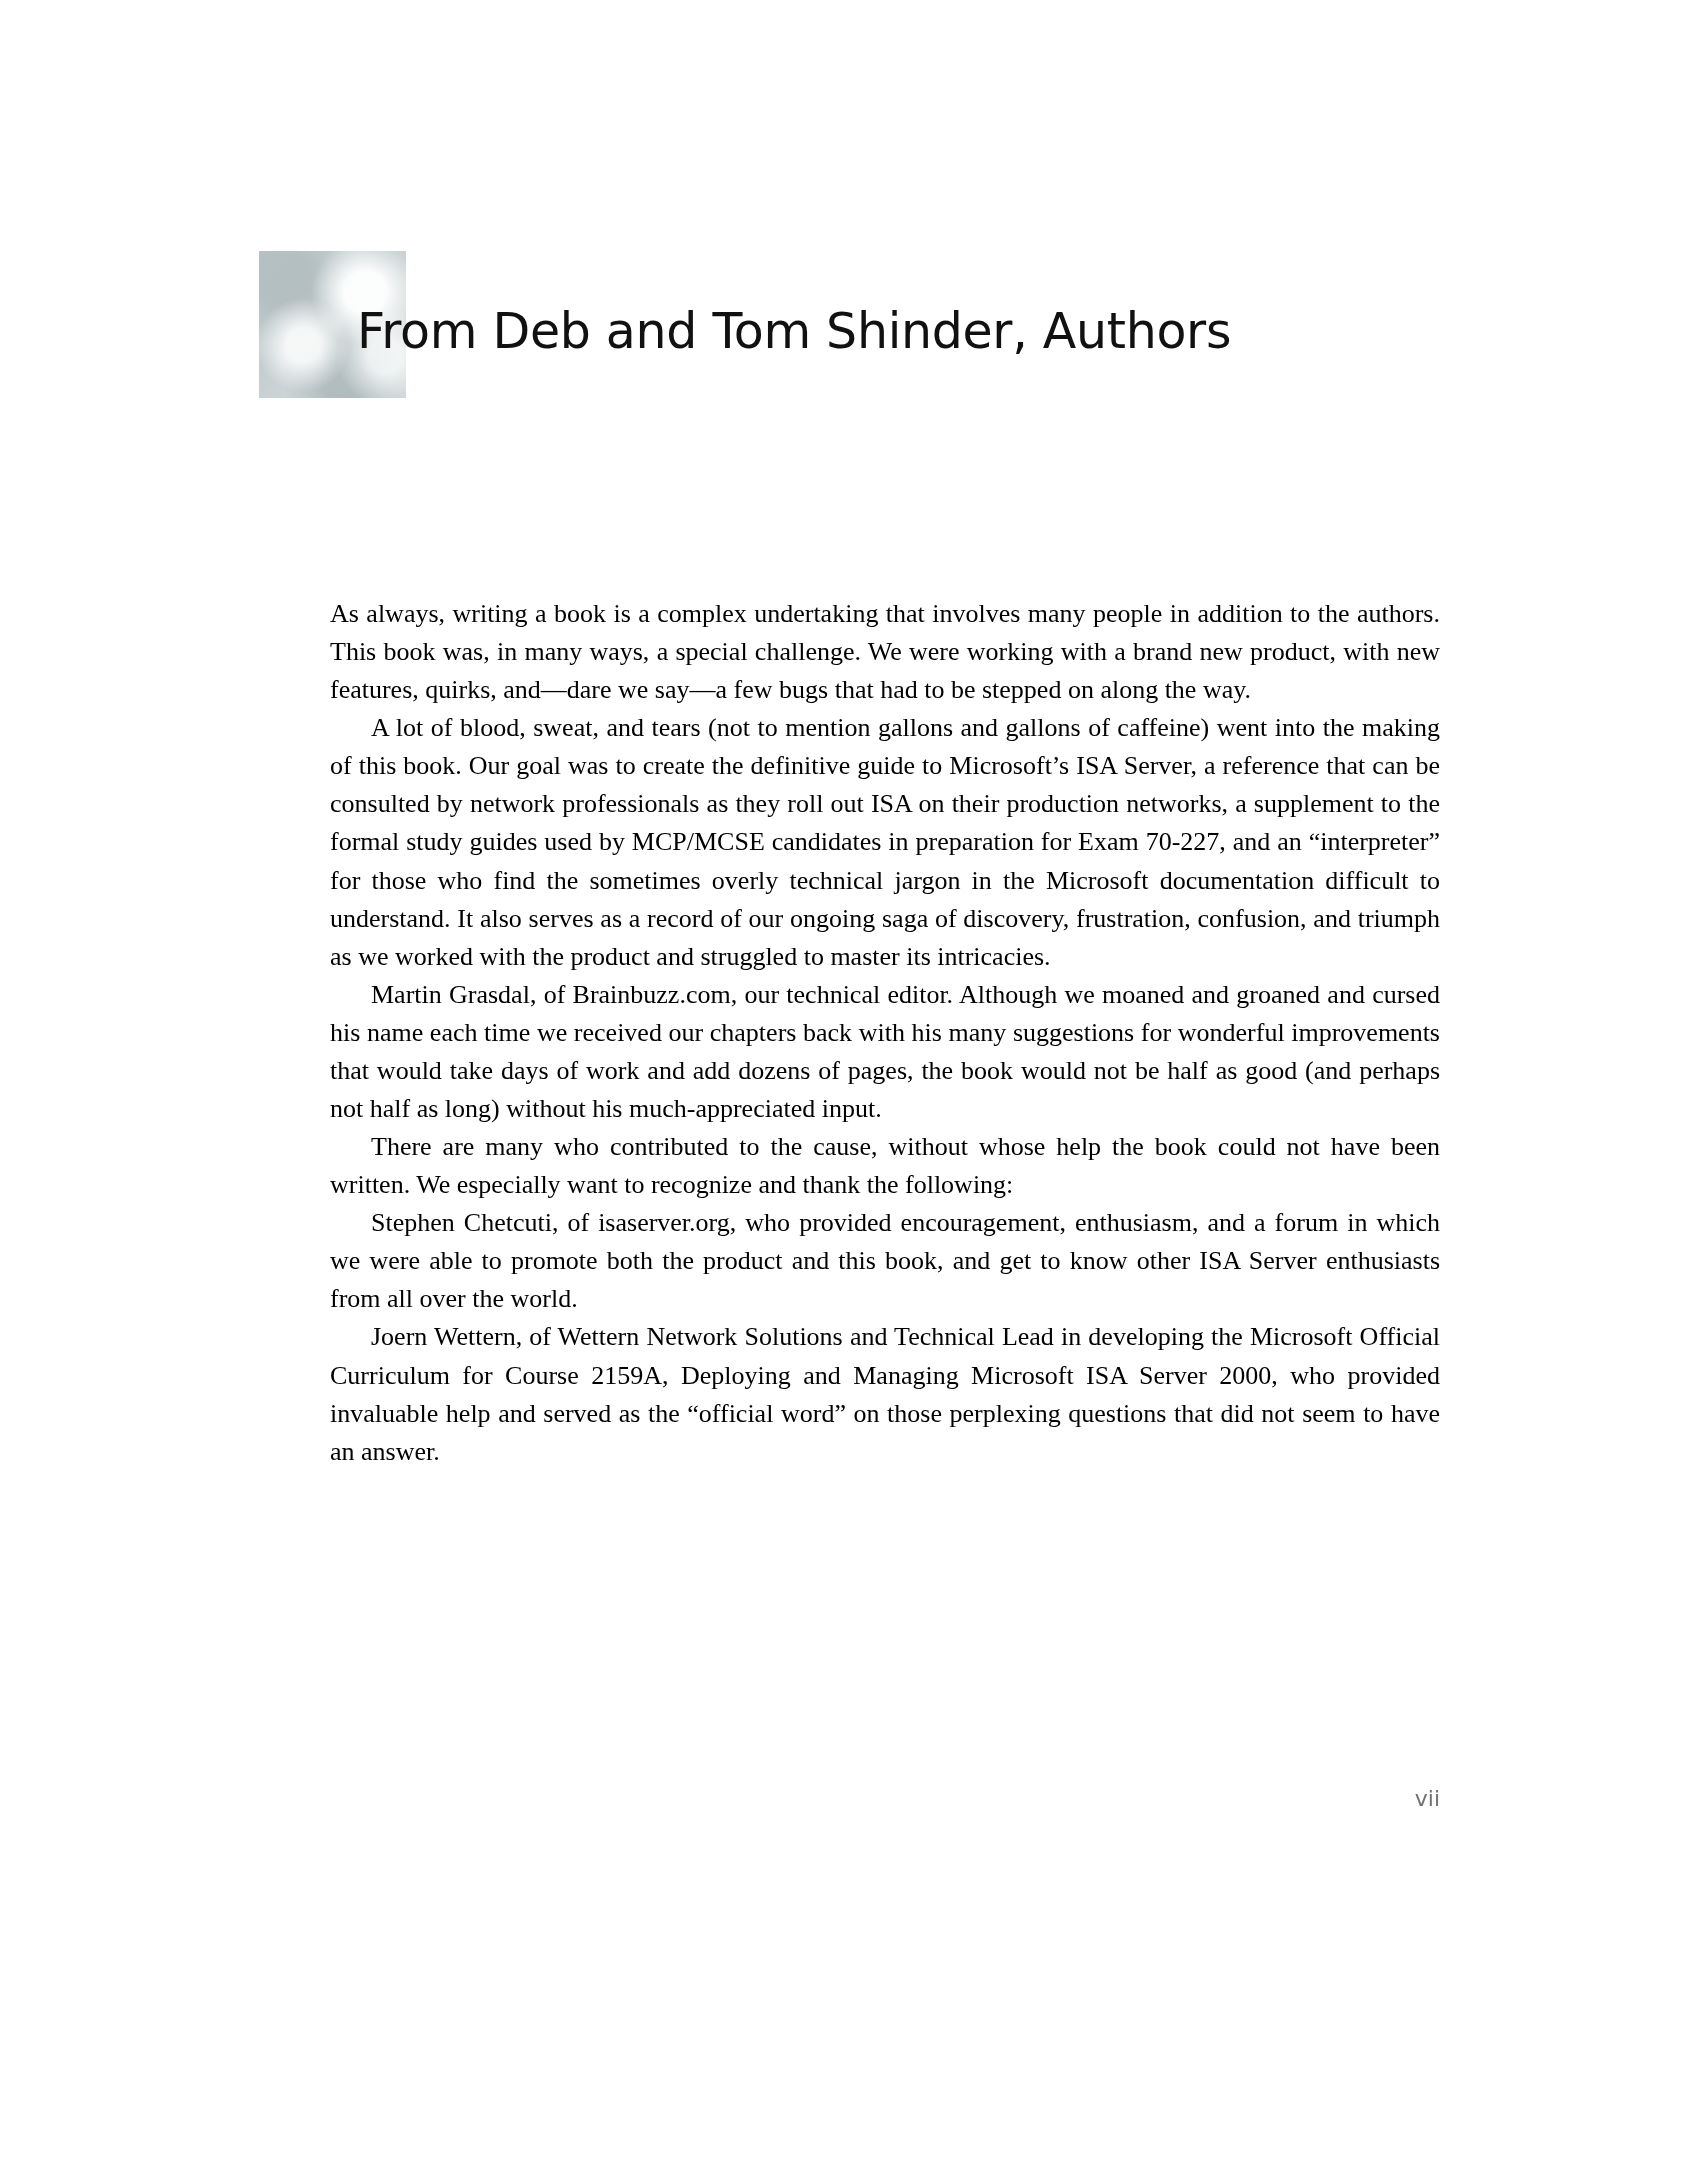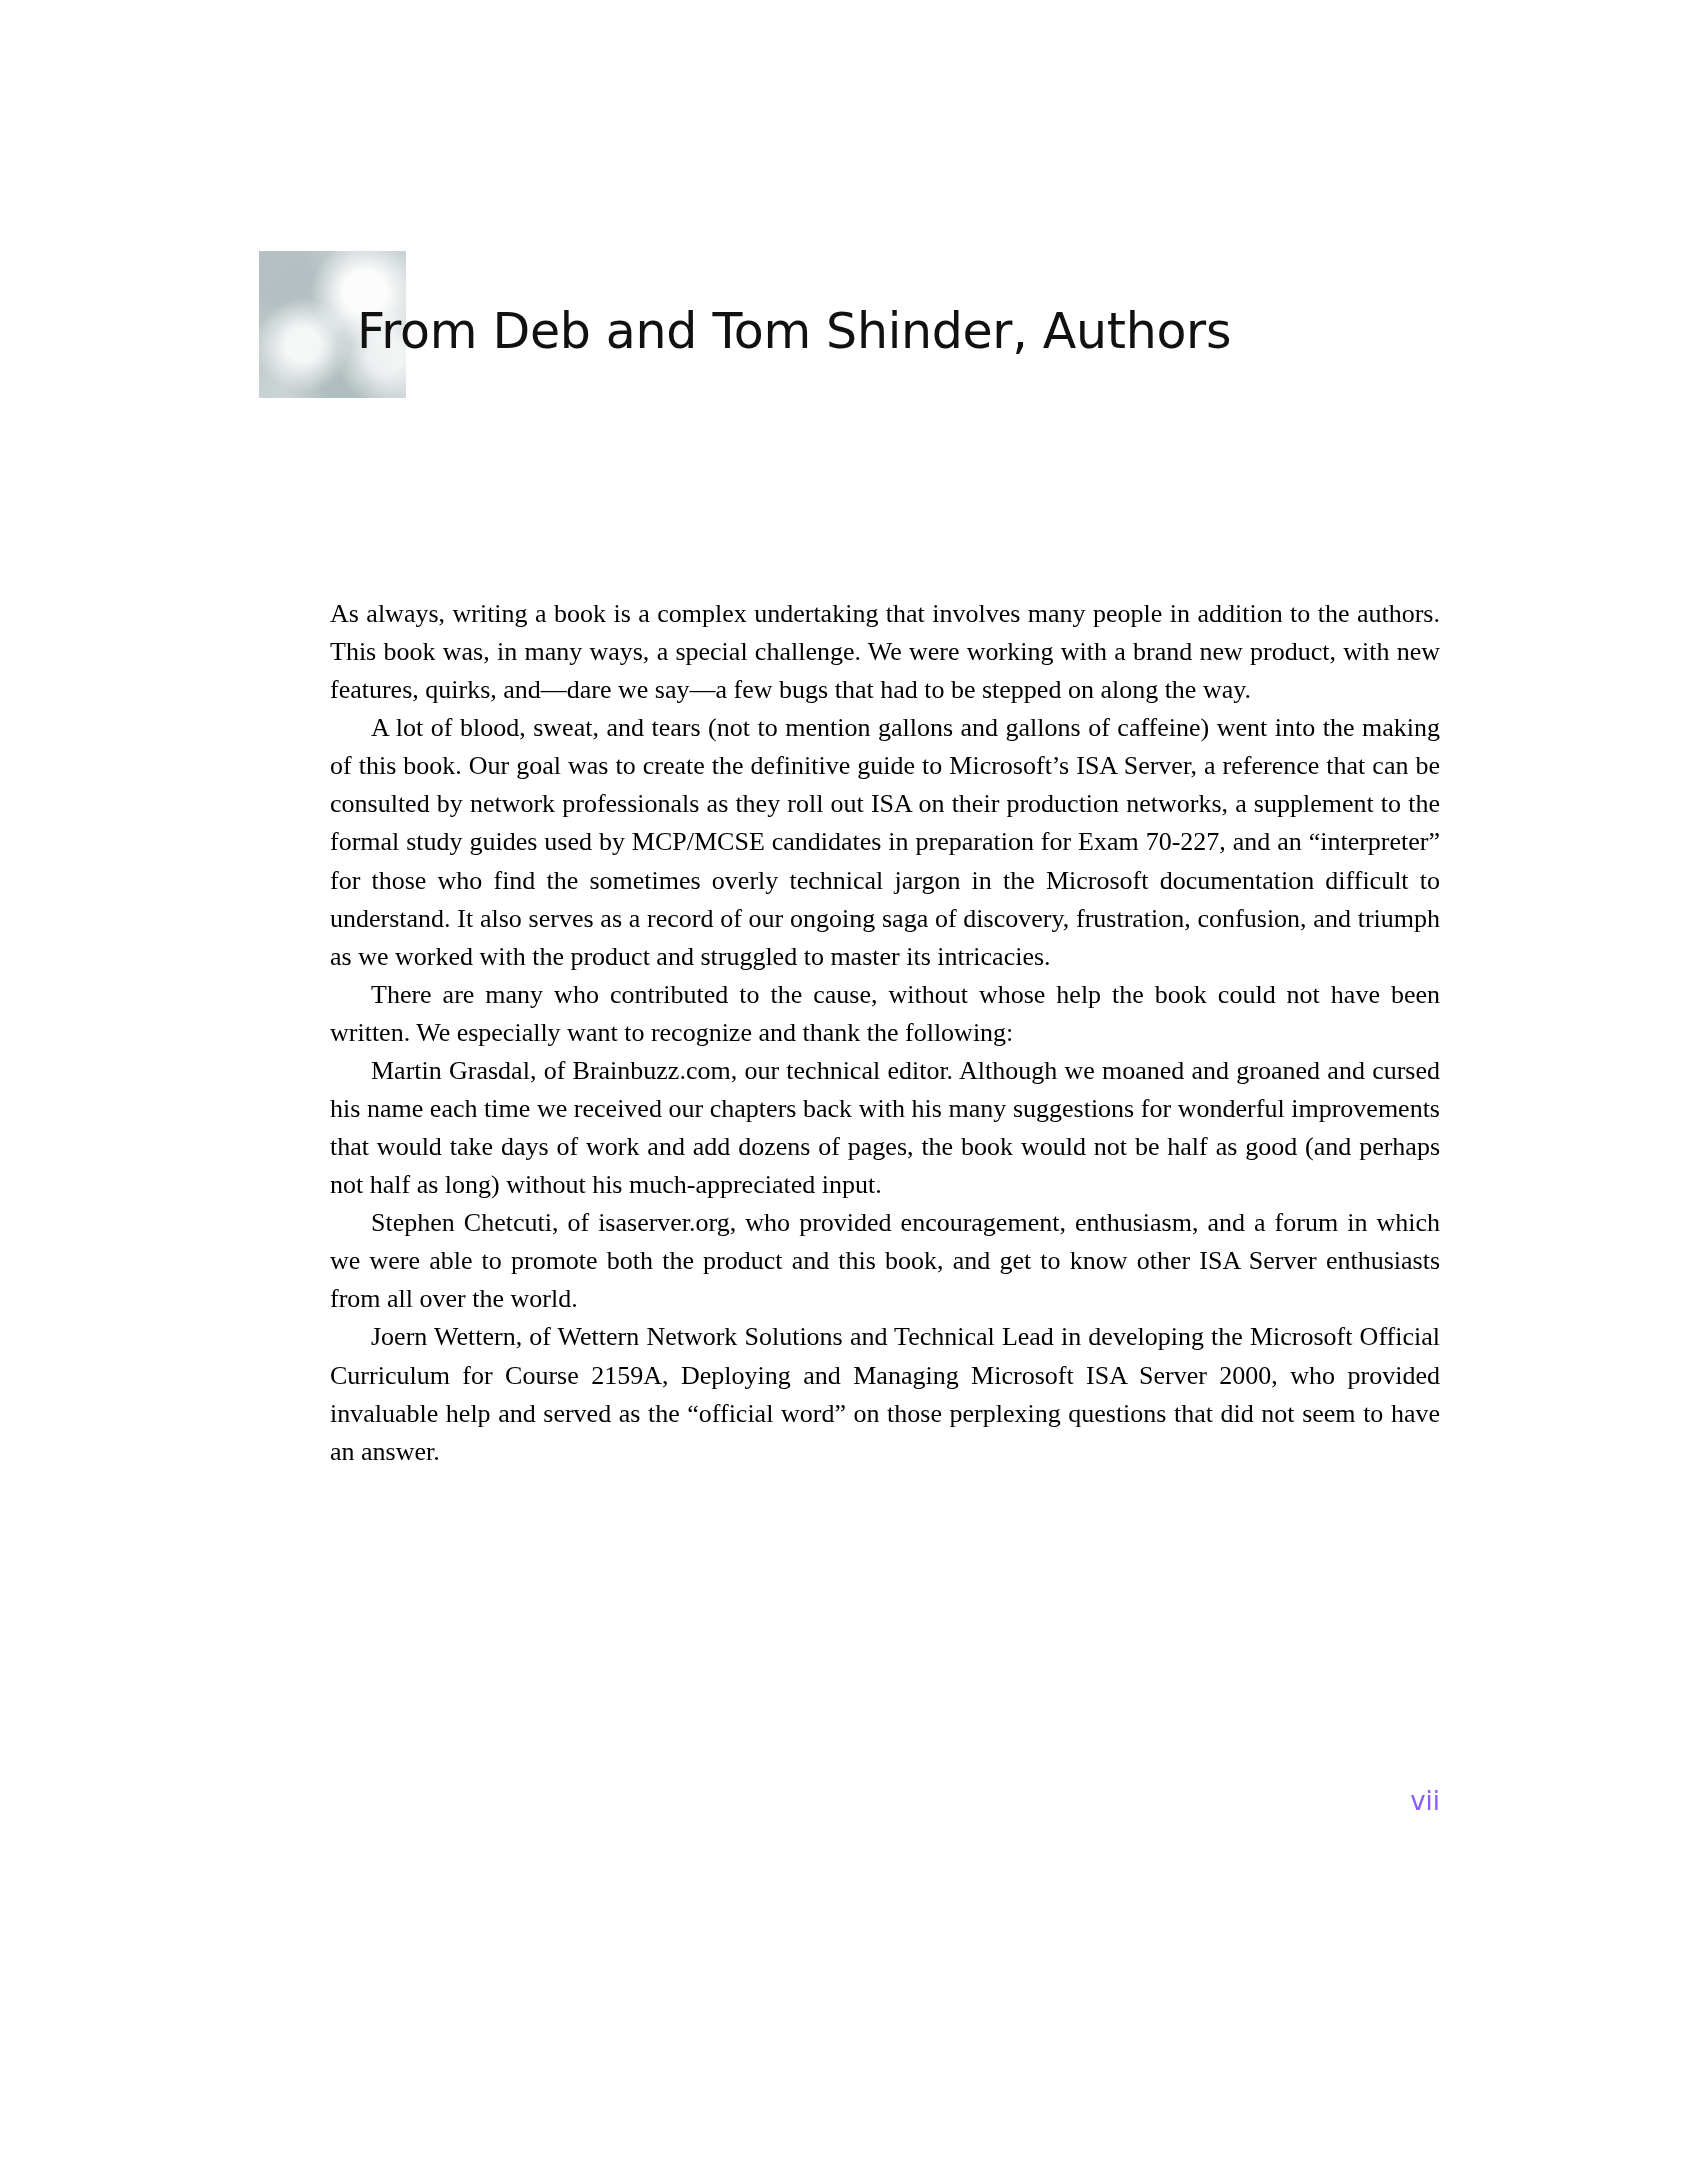--- a/index.html
+++ b/index.html
@@ -78,40 +78,40 @@
     text-indent: 0;
   }
 
   .folio {
     position: absolute;
     left: 0;
     top: 1786px;
     width: 1440px;
     text-align: right;
     font-family: "DejaVu Sans", sans-serif;
-    font-size: 26px;
-    color: #8b5cf6;
+    font-size: 22px;
+    color: #737373;
   }
 </style>
 </head>
 <body>
 
 <div class="page">
 
   <div class="deco-block"></div>
 
   <div class="title-wrap">
     <h1 class="title">From Deb and Tom Shinder, Authors</h1>
   </div>
 
   <div class="body-col">
     <p class="para first">As always, writing a book is a complex undertaking that involves many people in addition to the authors. This book was, in many ways, a special challenge. We were working with a brand new product, with new features, quirks, and—dare we say—a few bugs that had to be stepped on along the way.</p>
     <p class="para indent">A lot of blood, sweat, and tears (not to mention gallons and gallons of caffeine) went into the making of this book. Our goal was to create the definitive guide to Microsoft’s ISA Server, a reference that can be consulted by network professionals as they roll out ISA on their production networks, a supplement to the formal study guides used by MCP/MCSE candidates in preparation for Exam 70-227, and an “interpreter” for those who find the sometimes overly technical jargon in the Microsoft documentation difficult to understand. It also serves as a record of our ongoing saga of discovery, frustration, confusion, and triumph as we worked with the product and struggled to master its intricacies.</p>
+    <p class="para indent">Martin Grasdal, of Brainbuzz.com, our technical editor. Although we moaned and groaned and cursed his name each time we received our chapters back with his many suggestions for wonderful improvements that would take days of work and add dozens of pages, the book would not be half as good (and perhaps not half as long) without his much-appreciated input.</p>
     <p class="para indent">There are many who contributed to the cause, without whose help the book could not have been written. We especially want to recognize and thank the following:</p>
-    <p class="para indent">Martin Grasdal, of Brainbuzz.com, our technical editor. Although we moaned and groaned and cursed his name each time we received our chapters back with his many suggestions for wonderful improvements that would take days of work and add dozens of pages, the book would not be half as good (and perhaps not half as long) without his much-appreciated input.</p>
     <p class="para indent">Stephen Chetcuti, of isaserver.org, who provided encouragement, enthusiasm, and a forum in which we were able to promote both the product and this book, and get to know other ISA Server enthusiasts from all over the world.</p>
     <p class="para indent">Joern Wettern, of Wettern Network Solutions and Technical Lead in developing the Microsoft Official Curriculum for Course 2159A, Deploying and Managing Microsoft ISA Server 2000, who provided invaluable help and served as the “official word” on those perplexing questions that did not seem to have an answer.</p>
   </div>
 
   <div class="folio">vii</div>
 
 </div>
 
 
 </body></html>

